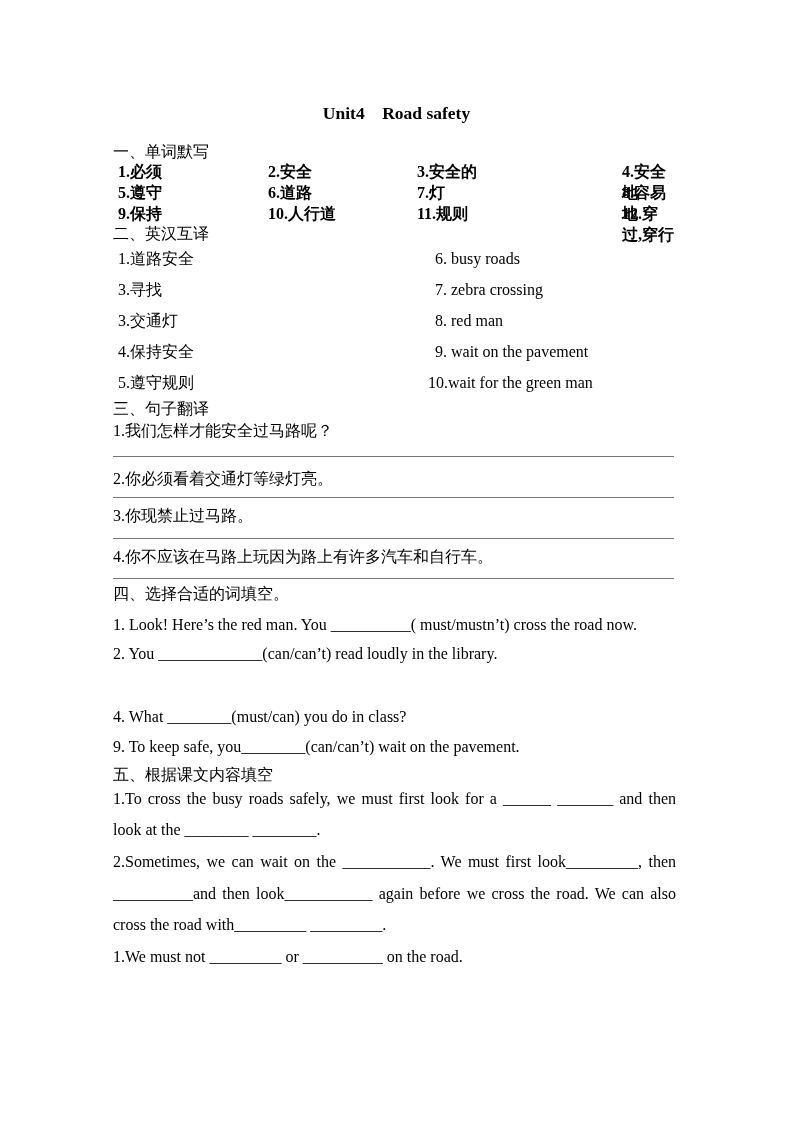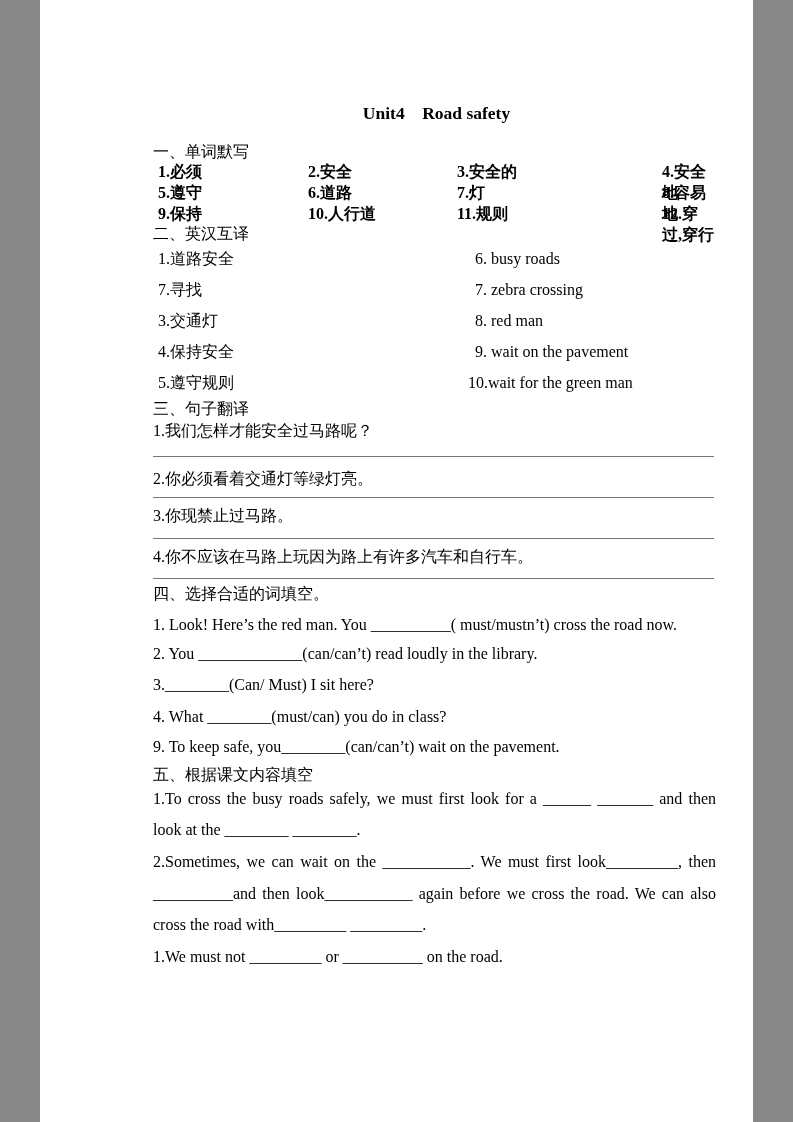--- a/index.html
+++ b/index.html
@@ -1,18 +1,18 @@
 <!DOCTYPE html>
 <html><head>
 <meta charset="utf-8">
 <style>
   html,body { margin:0; padding:0; background:#888; }
   .page {
     position:relative;
-    width:713px; height:1122px;
+    width:793px; height:1122px;
     margin:0 auto;
     background:#ffffff;
     font-family:"Liberation Serif","DejaVu Serif",serif;
     font-size:16px;
     color:#000;
     overflow:hidden;
   }
   .abs {
     position:absolute;
     left:113px; width:563px;
@@ -71,21 +71,21 @@
   <div class="abs row" style="top:203px">
     <span class="cell c0">9.保持</span>
     <span class="cell c1">10.人行道</span>
     <span class="cell c2">11.规则</span>
     <span class="cell c3">12.穿过,穿行</span>
   </div>
 
   <div class="abs" style="top:223px">二、英汉互译</div>
   <span class="pair-left" style="top:248px">1.道路安全</span>
   <span class="pair-right rr" style="top:248px">6. busy roads</span>
-  <span class="pair-left" style="top:279px">7.寻找</span>
+  <span class="pair-left" style="top:279px">3.寻找</span>
   <span class="pair-right rr" style="top:279px">7. zebra crossing</span>
   <span class="pair-left" style="top:310px">3.交通灯</span>
   <span class="pair-right rr" style="top:310px">8. red man</span>
   <span class="pair-left" style="top:341px">4.保持安全</span>
   <span class="pair-right rr" style="top:341px">9. wait on the pavement</span>
   <span class="pair-left" style="top:372px">5.遵守规则</span>
   <span class="pair-right rr-wide" style="top:372px">10.wait for the green man</span>
 
   <div class="abs" style="top:398px">三、句子翻译</div>
   <div class="abs" style="top:420px">1.我们怎样才能安全过马路呢？</div>
@@ -93,21 +93,20 @@
   <div class="abs" style="top:468px">2.你必须看着交通灯等绿灯亮。</div>
   <div class="rule" style="top:497px"></div>
   <div class="abs" style="top:505px">3.你现禁止过马路。</div>
   <div class="rule" style="top:538px"></div>
   <div class="abs" style="top:546px">4.你不应该在马路上玩因为路上有许多汽车和自行车。</div>
   <div class="rule" style="top:578px"></div>
 
   <div class="abs" style="top:583px">四、选择合适的词填空。</div>
   <div class="abs" style="top:614px">1. Look! Here’s the red man. You __________( must/mustn’t) cross the road now.</div>
   <div class="abs" style="top:643px">2. You _____________(can/can’t) read loudly in the library.</div>
-  <div class="abs" style="top:674px">3.________(Can/ Must) I sit here?</div>
   <div class="abs" style="top:706px">4. What ________(must/can) you do in class?</div>
   <div class="abs" style="top:736px">9. To keep safe, you________(can/can’t) wait on the pavement.</div>
 
   <div class="abs" style="top:764px">五、根据课文内容填空</div>
   <div class="abs just" style="top:788px">1.To cross the busy roads safely, we must first look for a ______ _______ and then</div>
   <div class="abs" style="top:819px">look at the ________ ________.</div>
   <div class="abs just" style="top:851px">2.Sometimes, we can wait on the ___________. We must first look_________, then</div>
   <div class="abs just" style="top:883px">__________and then look___________ again before we cross the road. We can also</div>
   <div class="abs" style="top:914px">cross the road with_________ _________.</div>
   <div class="abs" style="top:946px">1.We must not _________ or __________ on the road.</div>

